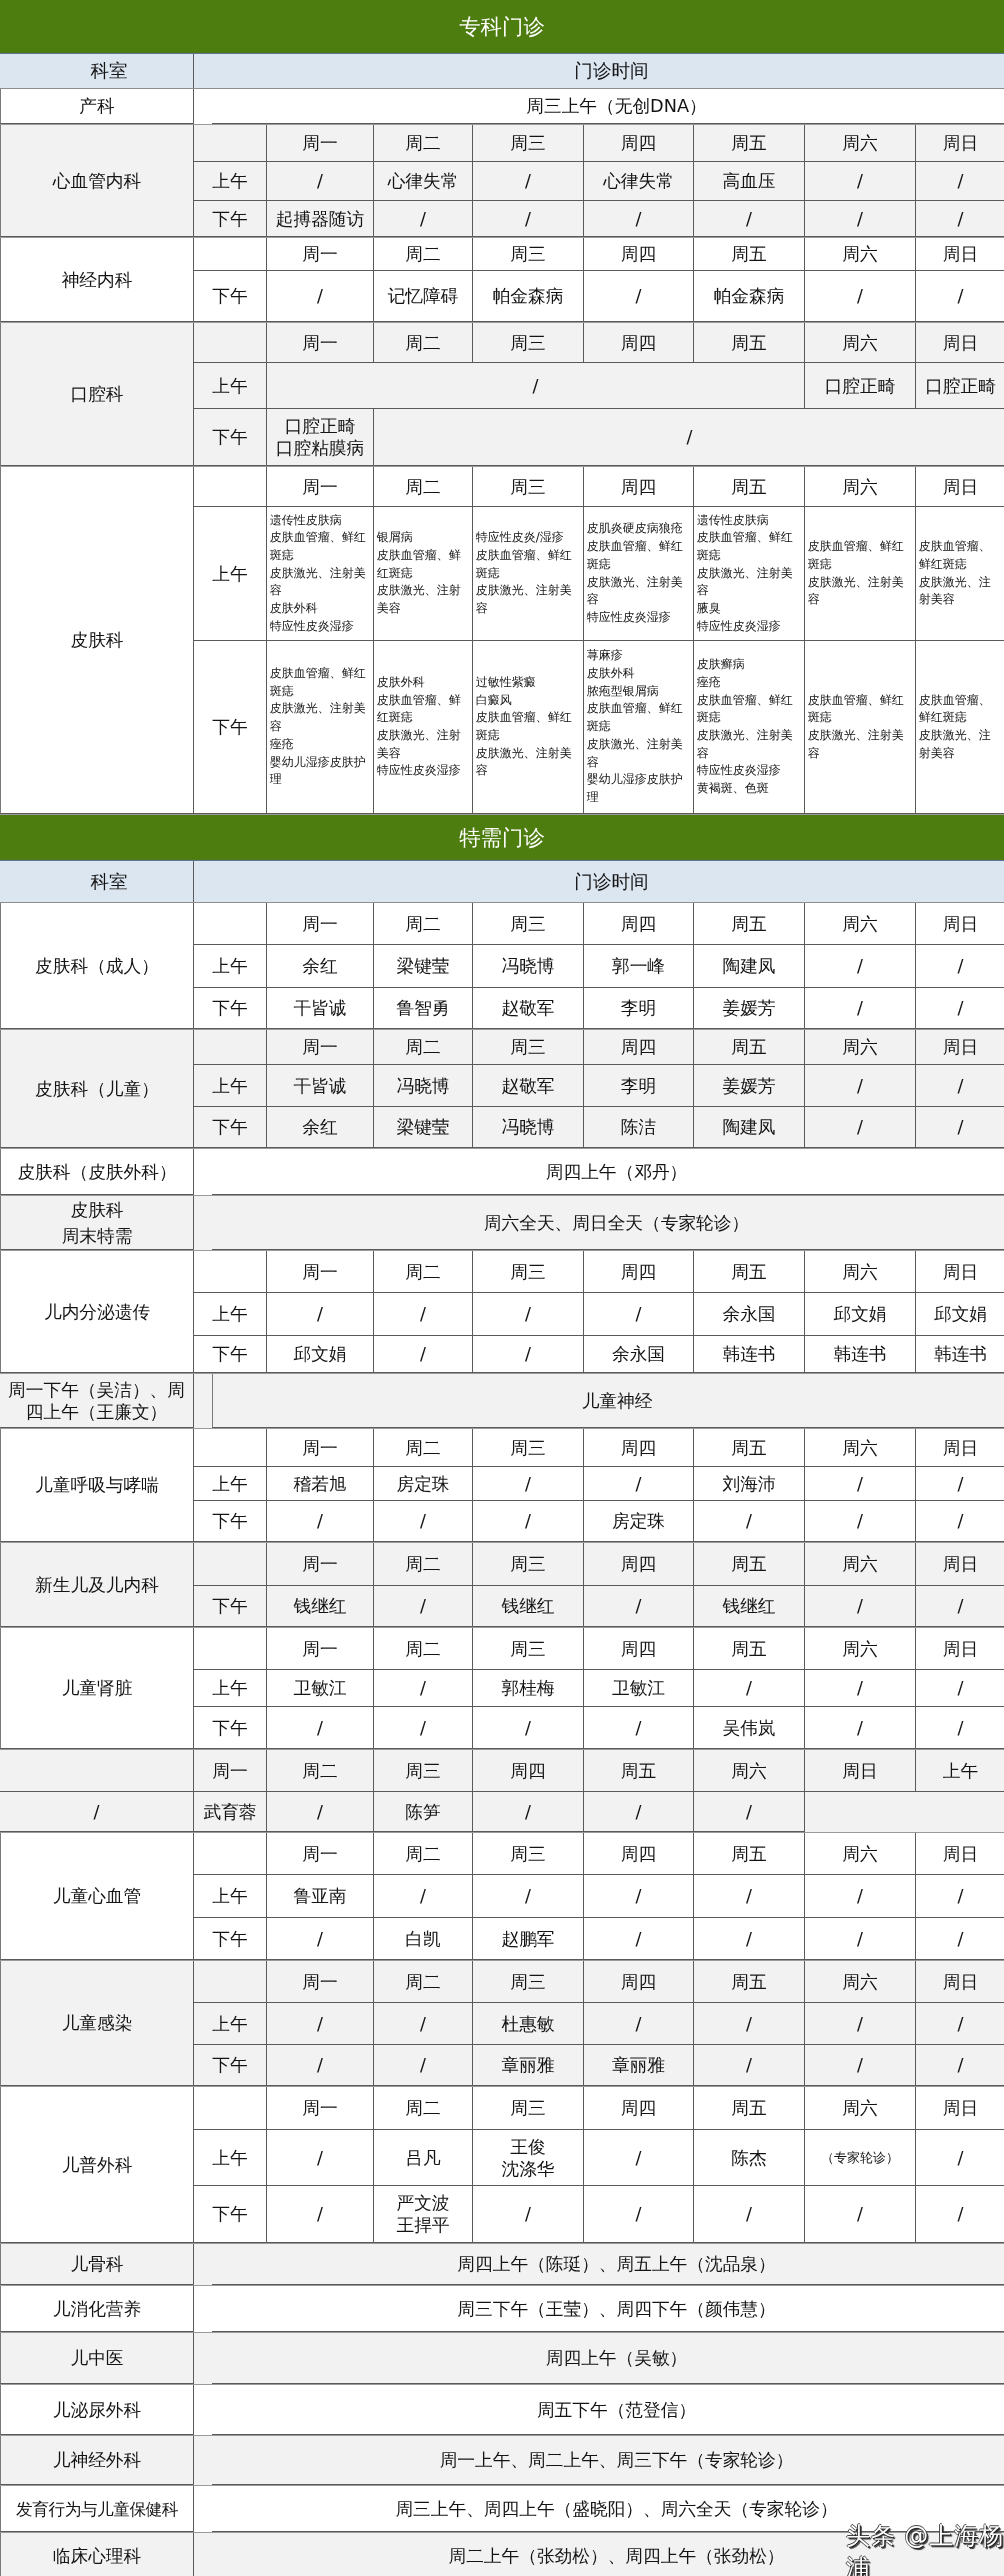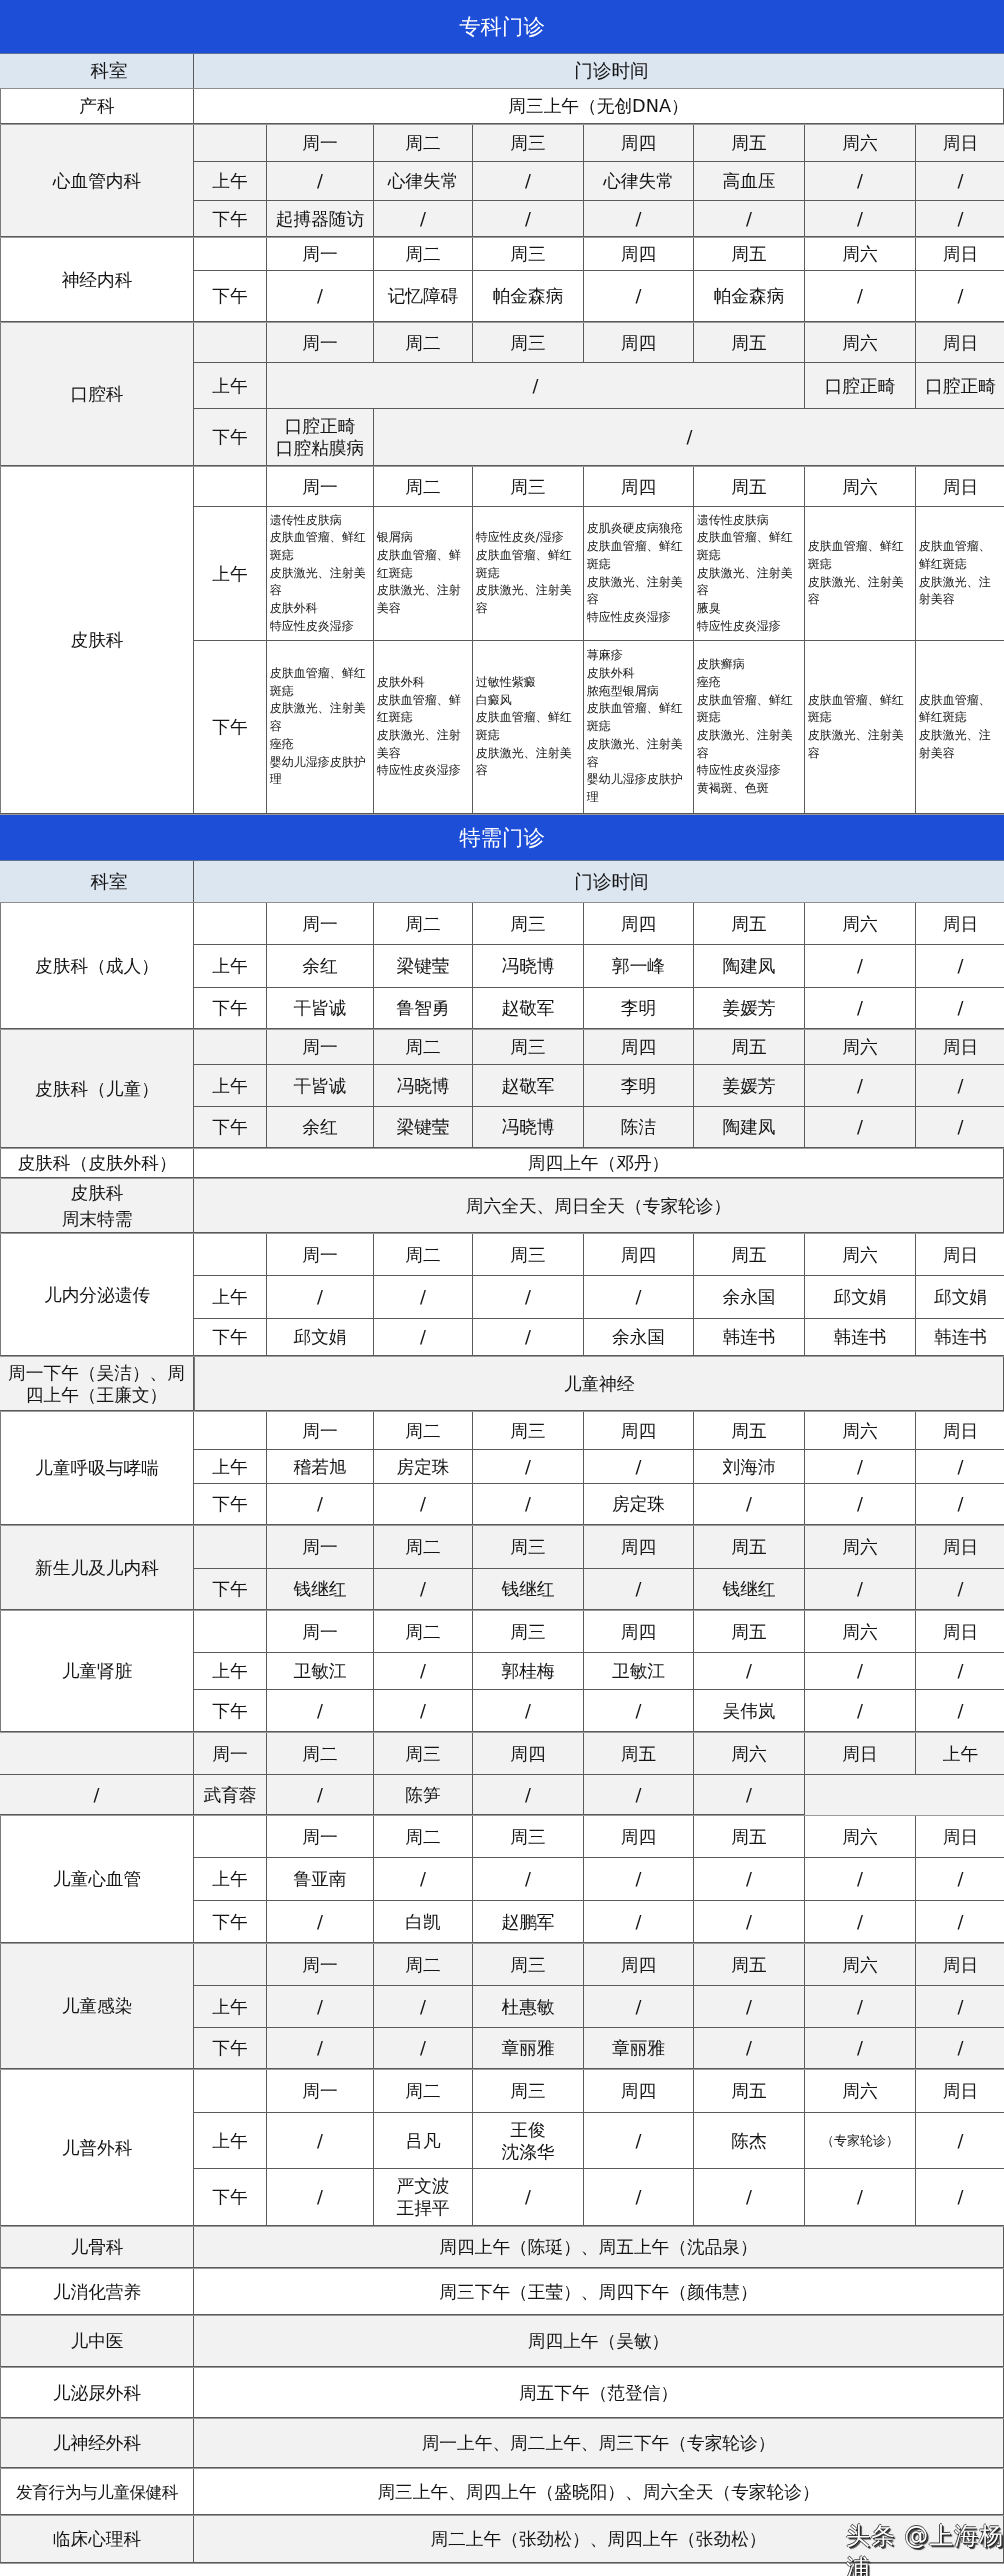--- a/index.html
+++ b/index.html
@@ -1,26 +1,26 @@
 <!DOCTYPE html>
 <html style="font-size:15px"><head>
 <meta charset="utf-8">
 <style>
   html, body { margin:0; padding:0; }
   body { width:1004px; height:2576px; overflow:hidden; position:relative; background:#fff;
          font-family:"DejaVu Sans", "Liberation Sans", sans-serif; color:#141414; }
-  .title { background:#1d4ed8; color:#fff; font-size:21.4px; display:flex; align-items:center;
+  .title { background:#4d7c0f; color:#fff; font-size:21.4px; display:flex; align-items:center;
            justify-content:center; box-sizing:border-box; border-bottom:0.9px solid #5e7396; }
   .hdr { display:grid; grid-template-columns:194px 810px; background:#dce6f1; box-sizing:border-box;
          border-bottom:1.9px solid #8e8e8e; font-size:18.6px; }
   .hdr > div { display:flex; align-items:center; justify-content:center; box-sizing:border-box;padding-left:25px; }
   .hdr > div:first-child { border-right:0.9px solid #5a5a5a; }
   .blk { display:grid; grid-template-columns:194px 73px 107px 99px 111px 110px 111px 111px 90px;
          box-sizing:border-box; border-bottom:0.9px solid #9a9a9a; }
-  .one { display:grid; grid-template-columns:194px 810px; box-sizing:border-box; border-bottom:0.9px solid #9a9a9a; }
+  .one { display:grid; grid-template-columns:194px 810px; box-sizing:border-box; border-bottom:0.9px solid #9a9a9a;gap:18px; }
   .w { background:#ffffff; }
   .g { background:#f2f2f2; }
   .c { display:flex; align-items:center; justify-content:center; text-align:center; box-sizing:border-box;
        border-right:0.9px solid #5a5a5a; border-bottom:0.9px solid #5a5a5a; font-size:17.7px; line-height:22px;
        white-space:pre-line; overflow:hidden; }
   .dept { border-left:0.9px solid #7a7a7a; font-size:17.7px; line-height:26px; }
   .lst { justify-content:flex-start; text-align:left; font-size:12px; line-height:17.7px; padding:0 2.8px; }
   .small { font-size:13px; }
   .wm { position:absolute; left:802px; top:2520px; font-size:24px; color:#fff; letter-spacing:0.9px;
         text-shadow:0.9px 0.9px 0 #222, -0.9px 0 0 #444, 0 -0.9px 0 #444, 1.9px 1.9px 0.9px #333;margin-left:44px; }
@@ -228,21 +228,21 @@
   <div class="c">下午</div>
   <div class="c">余红</div>
   <div class="c">梁键莹</div>
   <div class="c">冯晓博</div>
   <div class="c">陈洁</div>
   <div class="c">陶建凤</div>
   <div class="c">/</div>
   <div class="c">/</div>
 </div>
 
-<div class="one w" style="height:30px">
+<div class="one w" style="height:47px">
   <div class="c dept">皮肤科（皮肤外科）</div>
   <div class="c">周四上午（邓丹）</div>
 </div>
 
 <div class="one g" style="height:55px">
   <div class="c dept">皮肤科
 周末特需</div>
   <div class="c">周六全天、周日全天（专家轮诊）</div>
 </div>
 

